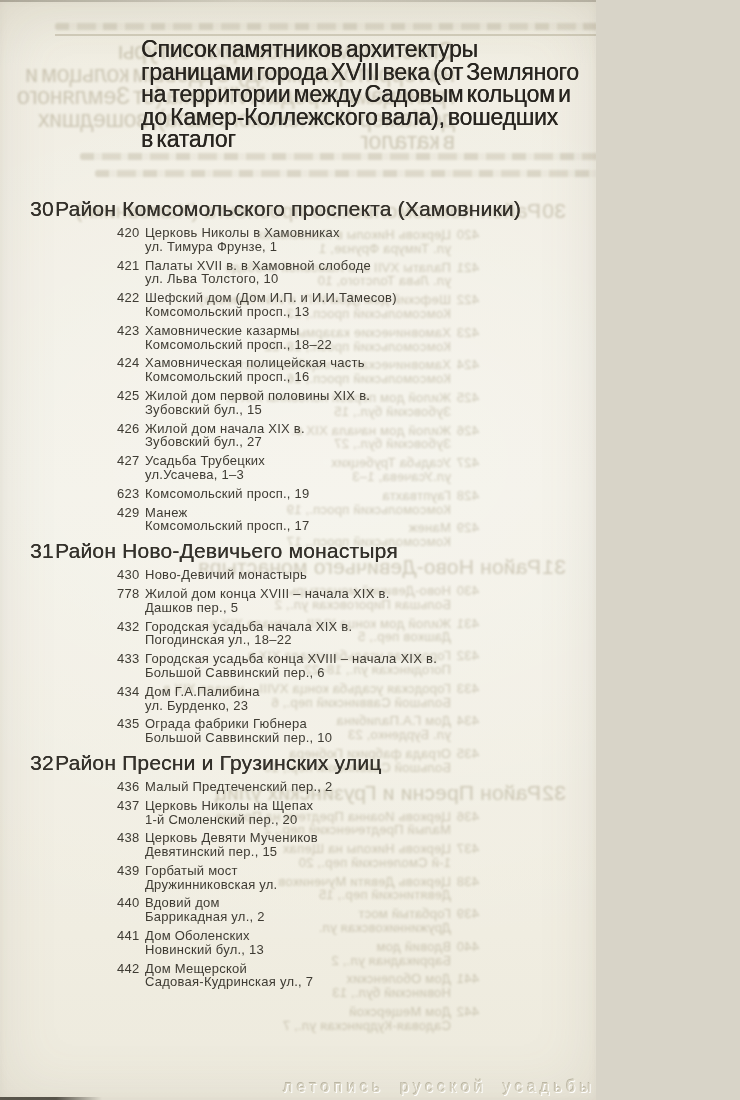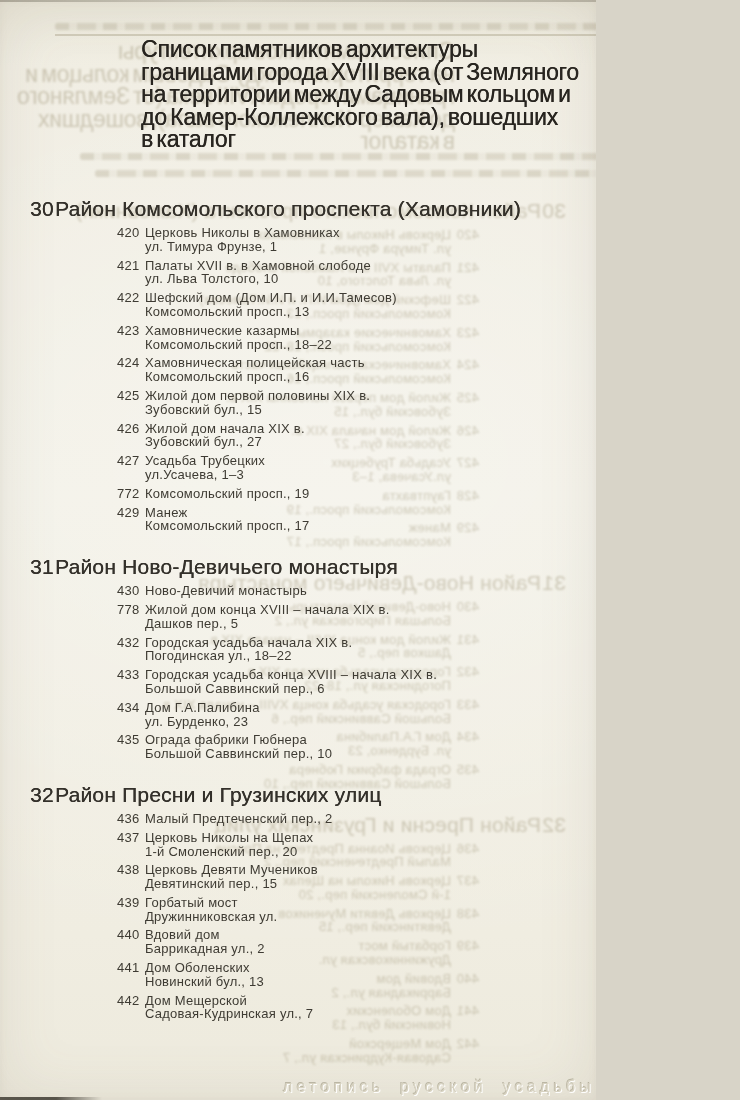--- a/index.html
+++ b/index.html
@@ -41,21 +41,21 @@
   }
   .tline { display: block; white-space: nowrap; }
 
   .sections {
     position: absolute;
     left: 30px;
     top: 199px;
     width: 690px;
   }
   .district { margin: 0; }
-  .district:not(:first-child) { margin-top: 24px; }
+  .district:not(:first-child) { margin-top: 8px; }
   .district-head {
     margin: 0 0 8px 0;
     font-size: 21px;
     line-height: 19px;
     font-weight: 400;
     color: #34312b;
     letter-spacing: 0.2px;
     white-space: nowrap;
     text-shadow: 0.2px 0 0 currentColor;
   }
@@ -453,21 +453,21 @@
 
   <li class="entry">
     <span class="entry-number">427</span>
     <span class="entry-text">
       <span class="entry-name">Усадьба Трубецких</span>
       <span class="entry-address">ул.Усачева, 1–3</span>
     </span>
   </li>
 
   <li class="entry">
-    <span class="entry-number">772</span>
+    <span class="entry-number">623</span>
     <span class="entry-text">
       <span class="entry-address">Комсомольский просп., 19</span>
     </span>
   </li>
 
   <li class="entry">
     <span class="entry-number">429</span>
     <span class="entry-text">
       <span class="entry-name">Манеж</span>
       <span class="entry-address">Комсомольский просп., 17</span>

